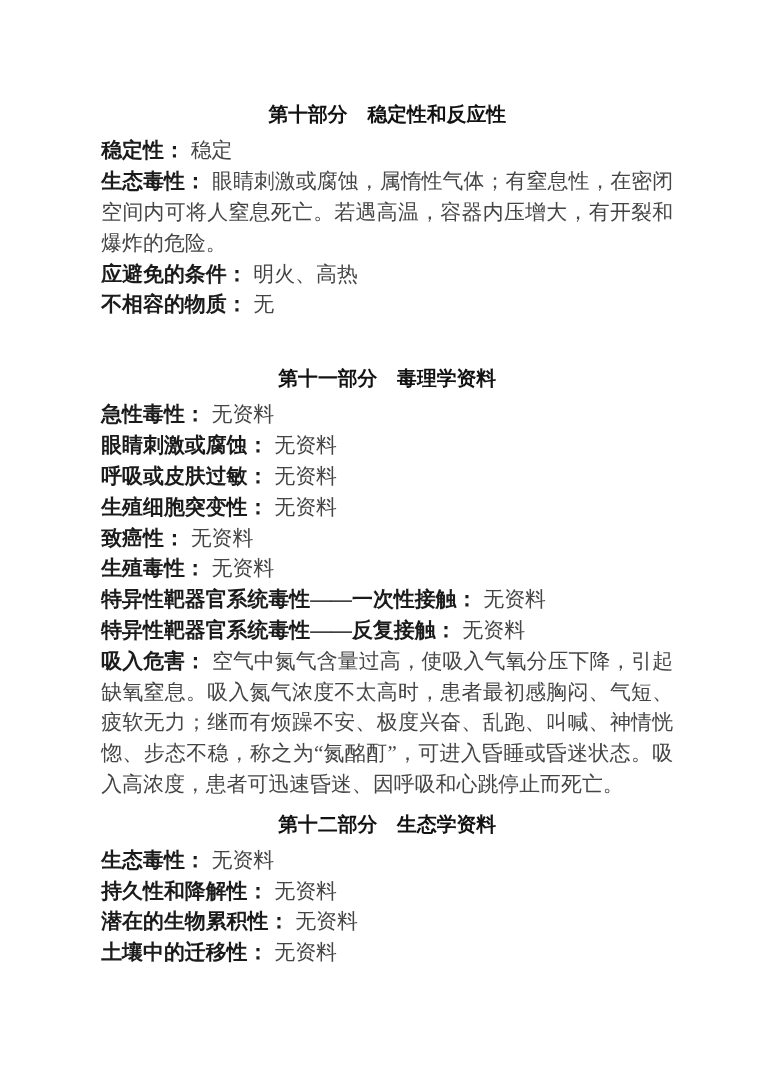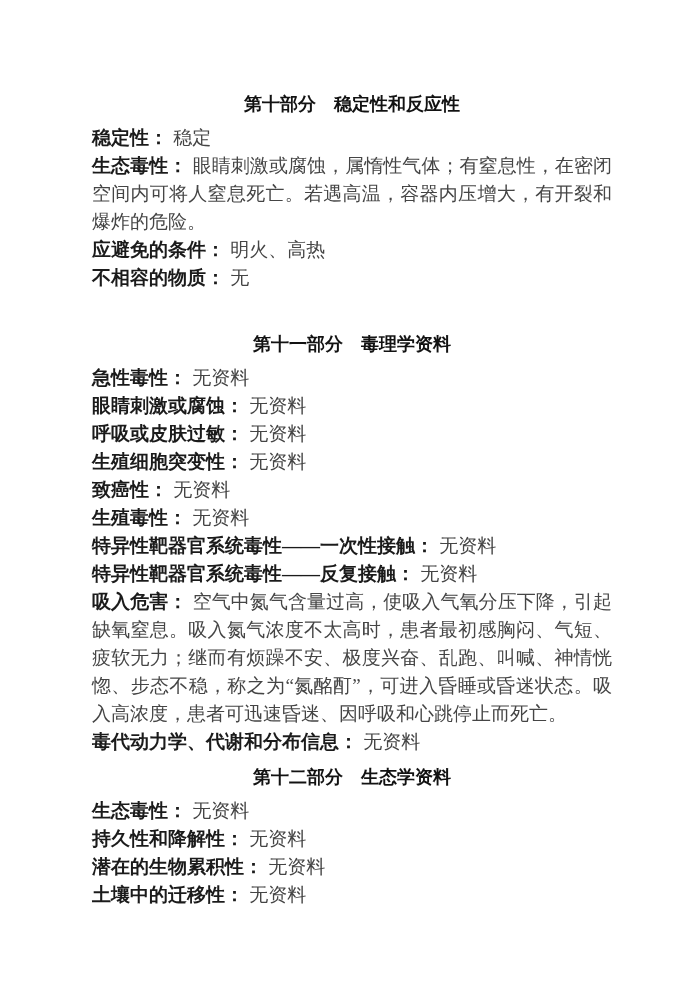--- a/index.html
+++ b/index.html
@@ -57,21 +57,20 @@
     <h2 class="section-title">第十一部分　毒理学资料</h2>
     <p class="item"><span class="label">急性毒性：</span><span class="value">无资料</span></p>
     <p class="item"><span class="label">眼睛刺激或腐蚀：</span><span class="value">无资料</span></p>
     <p class="item"><span class="label">呼吸或皮肤过敏：</span><span class="value">无资料</span></p>
     <p class="item"><span class="label">生殖细胞突变性：</span><span class="value">无资料</span></p>
     <p class="item"><span class="label">致癌性：</span><span class="value">无资料</span></p>
     <p class="item"><span class="label">生殖毒性：</span><span class="value">无资料</span></p>
     <p class="item"><span class="label">特异性靶器官系统毒性——一次性接触：</span><span class="value">无资料</span></p>
     <p class="item"><span class="label">特异性靶器官系统毒性——反复接触：</span><span class="value">无资料</span></p>
     <p class="item"><span class="label">吸入危害：</span><span class="value">空气中氮气含量过高，使吸入气氧分压下降，引起缺氧窒息。吸入氮气浓度不太高时，患者最初感胸闷、气短、疲软无力；继而有烦躁不安、极度兴奋、乱跑、叫喊、神情恍惚、步态不稳，称之为“氮酩酊”，可进入昏睡或昏迷状态。吸入高浓度，患者可迅速昏迷、因呼吸和心跳停止而死亡。</span></p>
-    <p class="item"><span class="label">毒代动力学、代谢和分布信息：</span><span class="value">无资料</span></p>
   </section>
 
   <section class="section-3">
     <h2 class="section-title">第十二部分　生态学资料</h2>
     <p class="item"><span class="label">生态毒性：</span><span class="value">无资料</span></p>
     <p class="item"><span class="label">持久性和降解性：</span><span class="value">无资料</span></p>
     <p class="item"><span class="label">潜在的生物累积性：</span><span class="value">无资料</span></p>
     <p class="item"><span class="label">土壤中的迁移性：</span><span class="value">无资料</span></p>
   </section>
 

